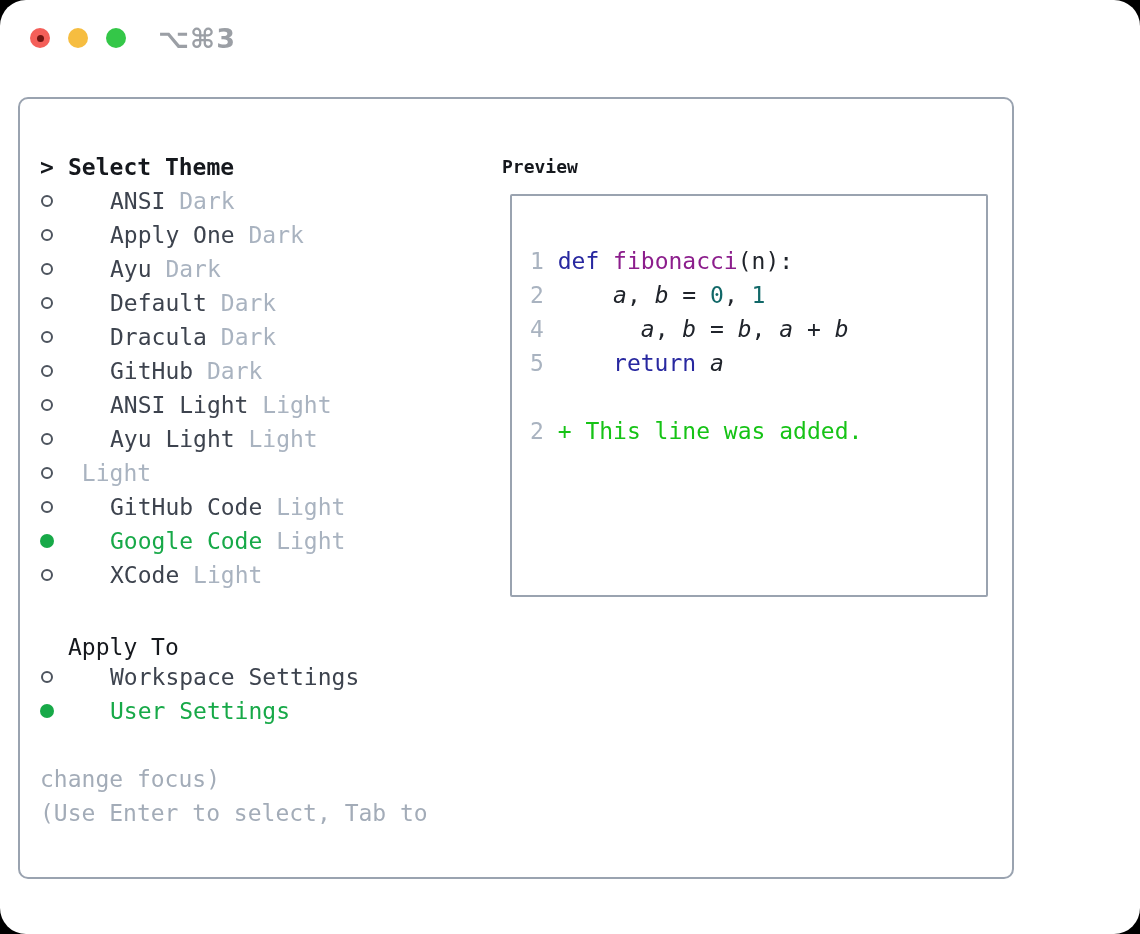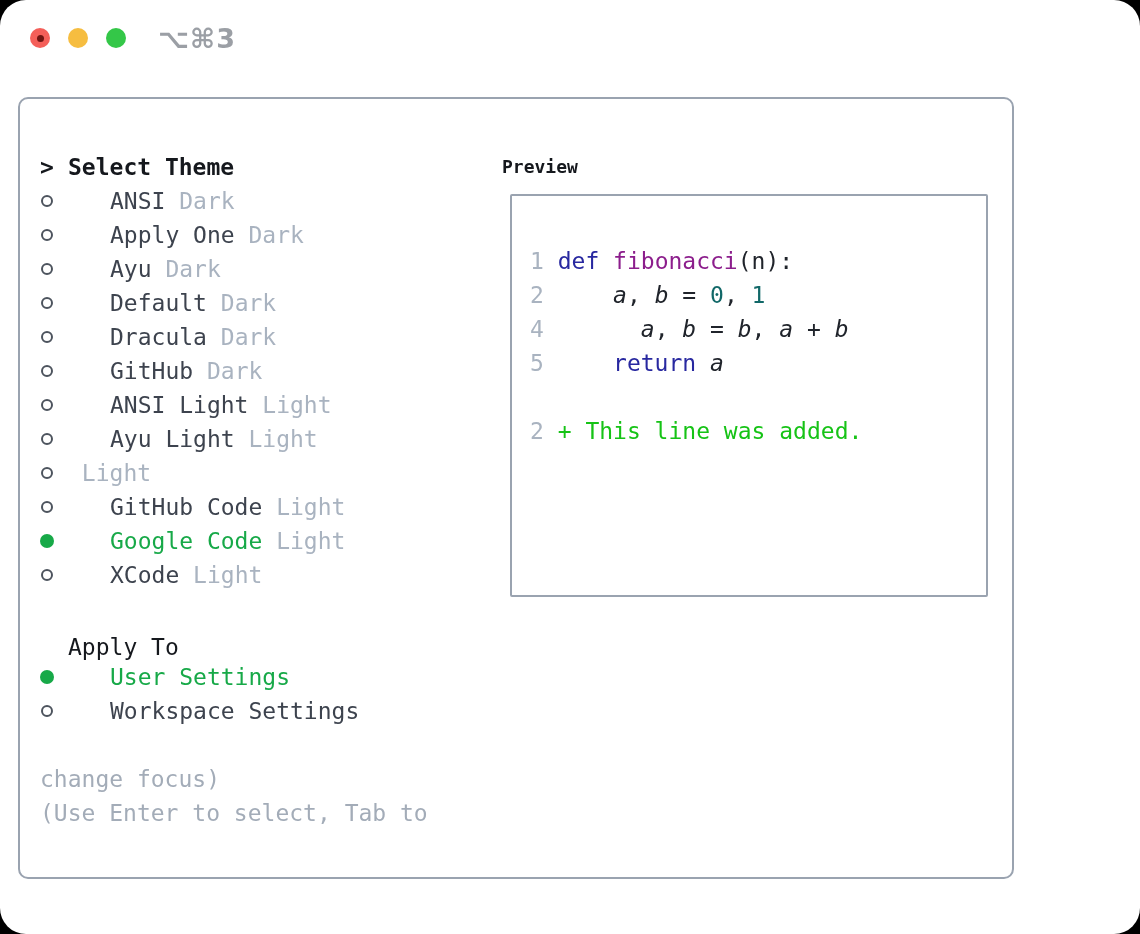--- a/index.html
+++ b/index.html
@@ -181,29 +181,29 @@
           </div>
         </div>
       <div class="spacer"></div>
       <div class="row subheader">
         <span class="marker"></span>
         <span>Apply To</span>
       </div>
       <div id="apply-items">
           <div class="row">
             <span class="marker">
+              <span class="ring"></span>
+            </span>
+            <span class="item-label">Workspace Settings</span>
+          </div>
+          <div class="row">
+            <span class="marker">
               <span class="dot-sel"></span>
             </span>
             <span class="item-label selected">User Settings</span>
-          </div>
-          <div class="row">
-            <span class="marker">
-              <span class="ring"></span>
-            </span>
-            <span class="item-label">Workspace Settings</span>
           </div>
         </div>
       <div class="spacer"></div>
       <div id="help-lines">
           <div class="help-line">change focus)</div>
           <div class="help-line">(Use Enter to select, Tab to</div>
         </div>
     </div>
 
     <div class="preview-title">Preview</div>

